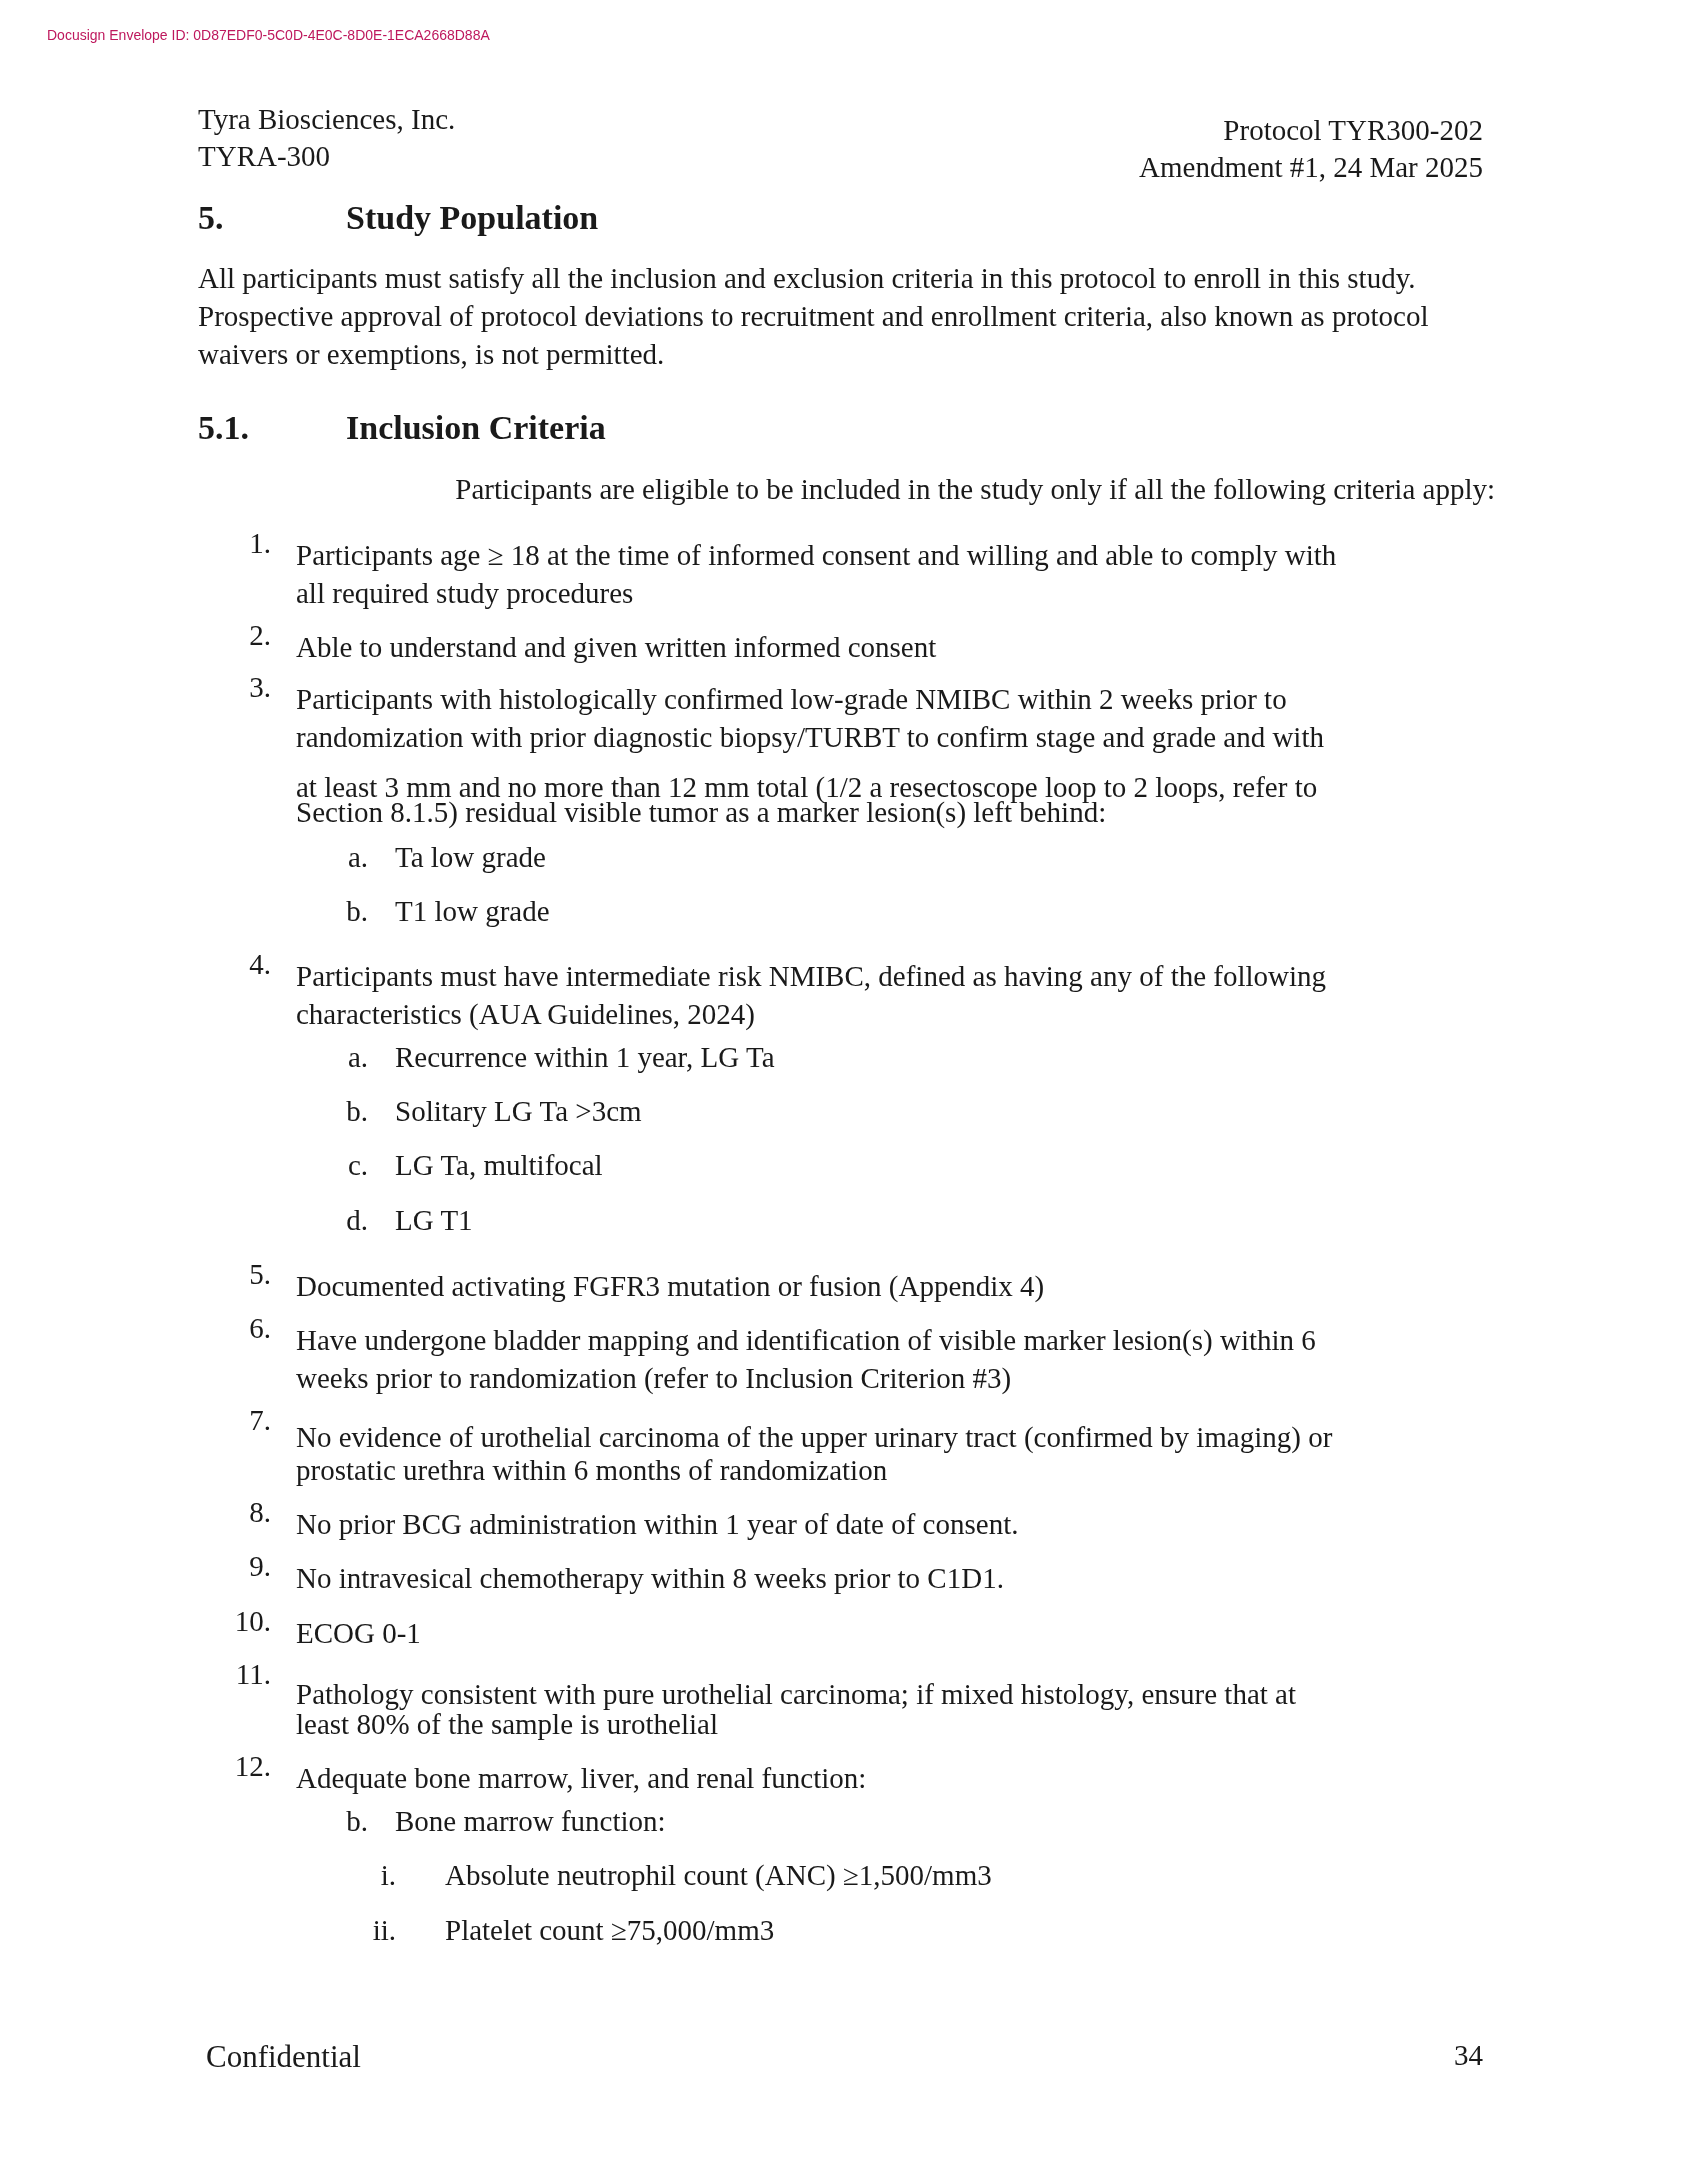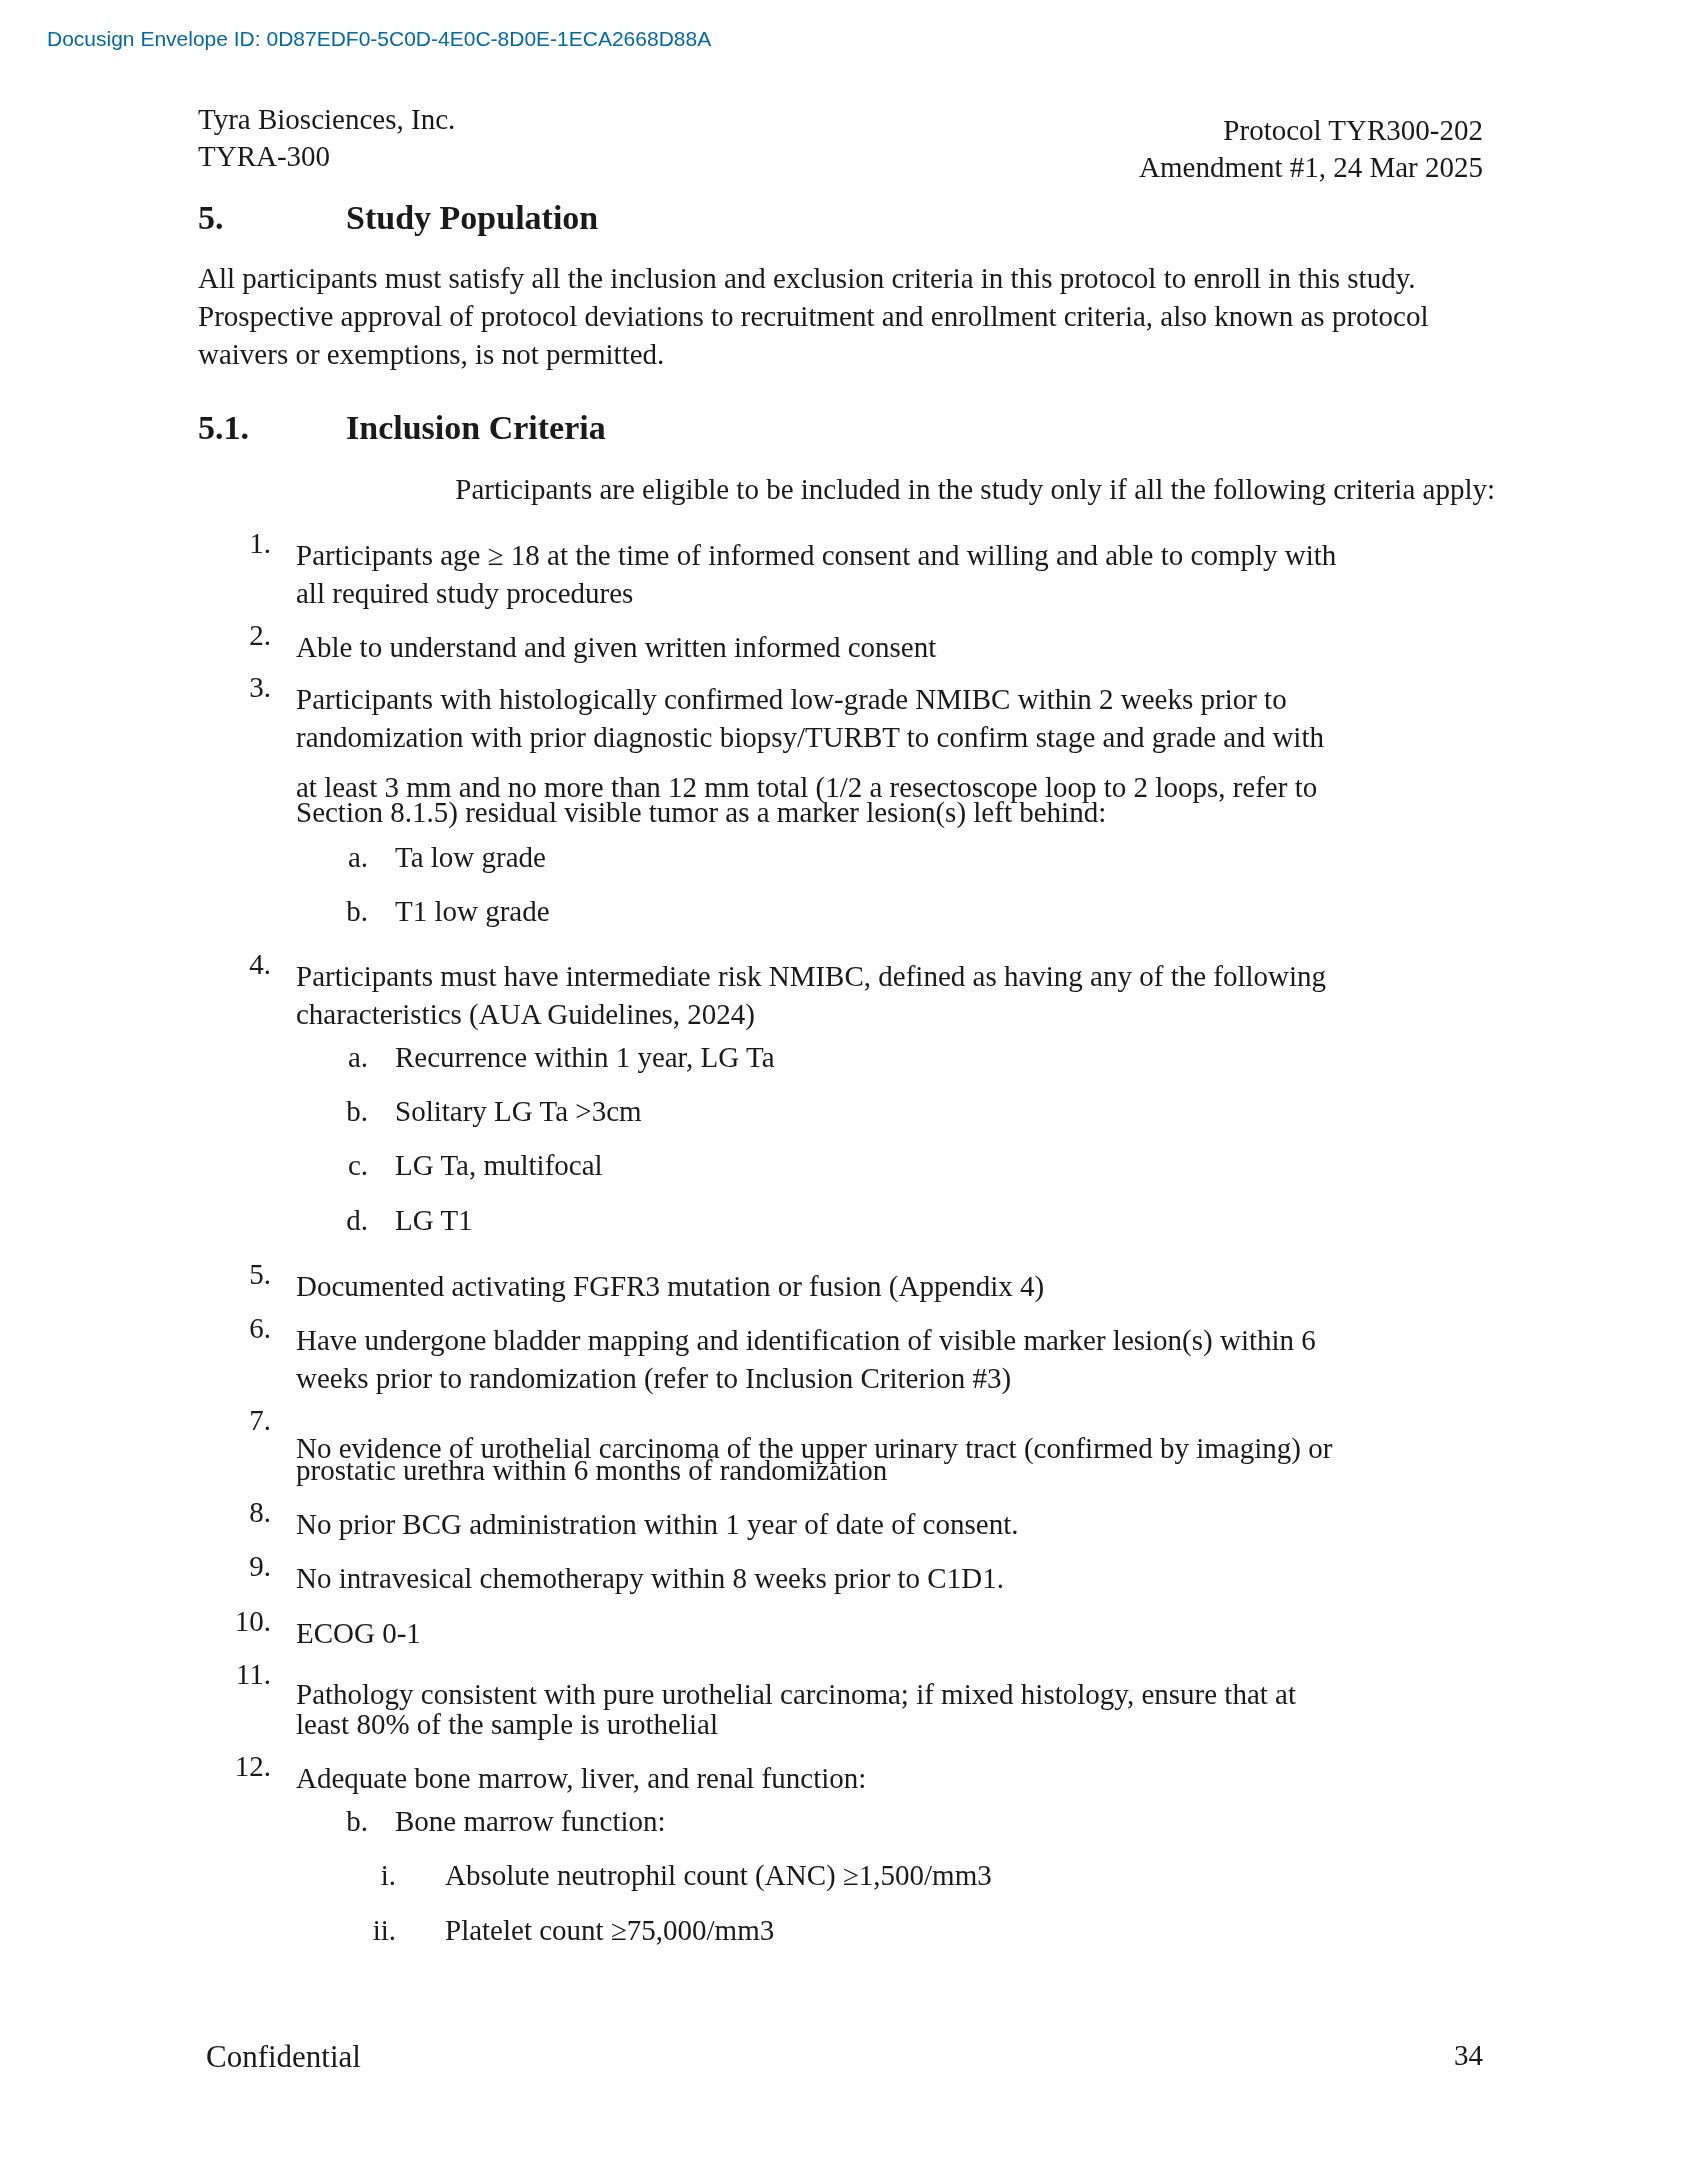--- a/index.html
+++ b/index.html
@@ -1,19 +1,19 @@
 <!DOCTYPE html>
 <html><head>
 <meta charset="utf-8">
 <style>
   html, body { margin: 0; padding: 0; background: #ffffff; }
   body { width: 1683px; height: 2178px; position: relative; overflow: hidden;
          font-family: "Liberation Serif", "DejaVu Serif", serif; color: #1a1a1a; }
   .envelope { position: absolute; left: 47px; top: 27px; font-family: "Liberation Sans", "DejaVu Sans", sans-serif;
-              font-size: 21px; color: #0369a1; }
+              font-size: 14px; color: #be185d; }
   .hdr-left { position: absolute; left: 198px; top: 101px; font-size: 29px; line-height: 37px; }
   .hdr-right { position: absolute; right: 200px; top: 112px; font-size: 29px; line-height: 37px; text-align: right; }
   .h1 { position: absolute; left: 198px; font-size: 34px; font-weight: bold; }
   .h1 .num { position: absolute; left: 0; }
   .h1 .title { position: absolute; left: 148px; white-space: nowrap; }
   .para { position: absolute; left: 198px; width: 1297px; font-size: 29px; line-height: 38px; }
   .item { position: absolute; font-size: 29px; line-height: 38px; }
   .item .marker { position: absolute; text-align: right; }
   .item .text { position: absolute; white-space: nowrap; }
   .lvl1 .marker { left: 198px; width: 73px; }
@@ -109,21 +109,21 @@
   </div>
 
   <div class="item lvl1" style="top:1309px;">
     <span class="marker">6.</span>
     <span class="text" style="top:0">Have undergone bladder mapping and identification of visible marker lesion(s) within 6</span>
     <span class="text" style="top:38px">weeks prior to randomization (refer to Inclusion Criterion #3)</span>
   </div>
 
   <div class="item lvl1" style="top:1401px;">
     <span class="marker">7.</span>
-    <span class="text" style="top:16px">No evidence of urothelial carcinoma of the upper urinary tract (confirmed by imaging) or</span>
+    <span class="text" style="top:5px">No evidence of urothelial carcinoma of the upper urinary tract (confirmed by imaging) or</span>
     <span class="text" style="top:38px">prostatic urethra within 6 months of randomization</span>
   </div>
 
   <div class="item lvl1" style="top:1493px;">
     <span class="marker">8.</span>
     <span class="text">No prior BCG administration within 1 year of date of consent.</span>
   </div>
 
   <div class="item lvl1" style="top:1547px;">
     <span class="marker">9.</span>

